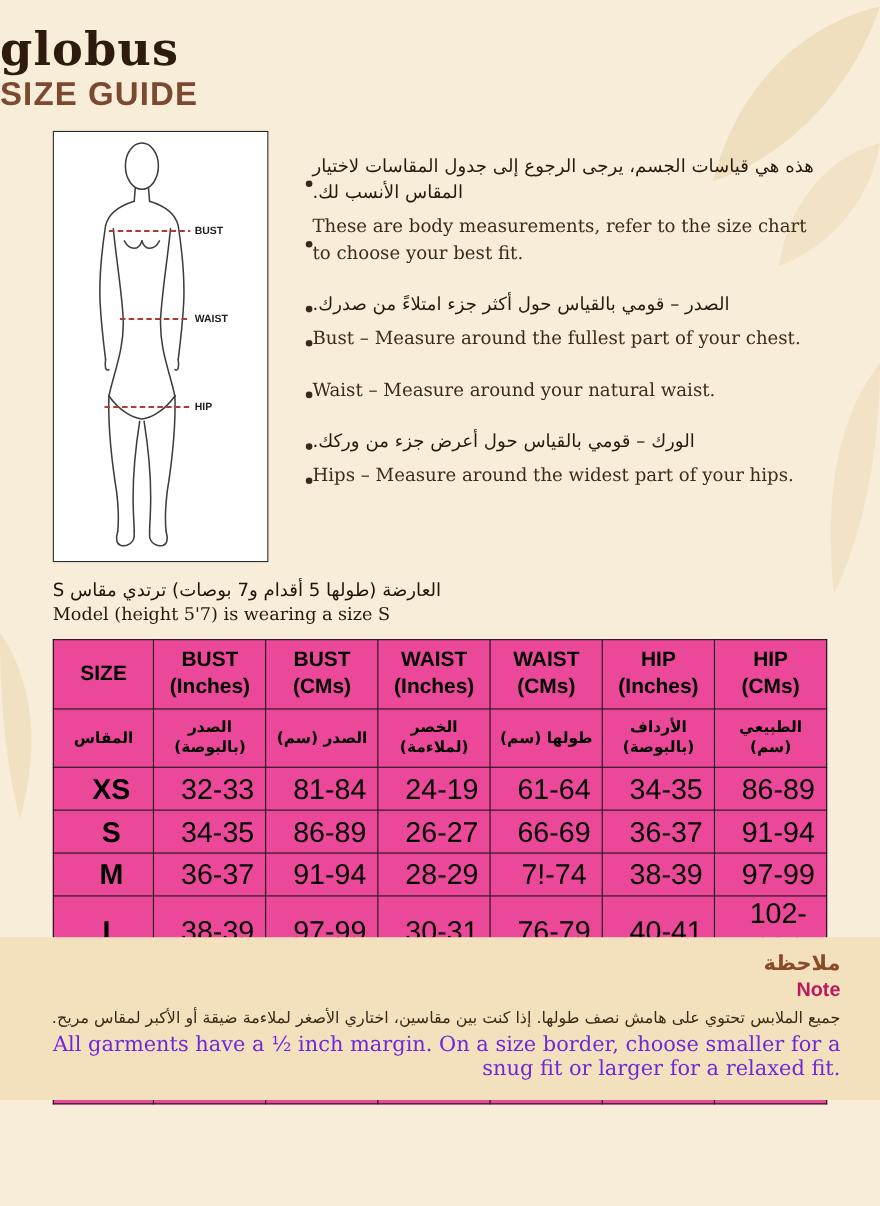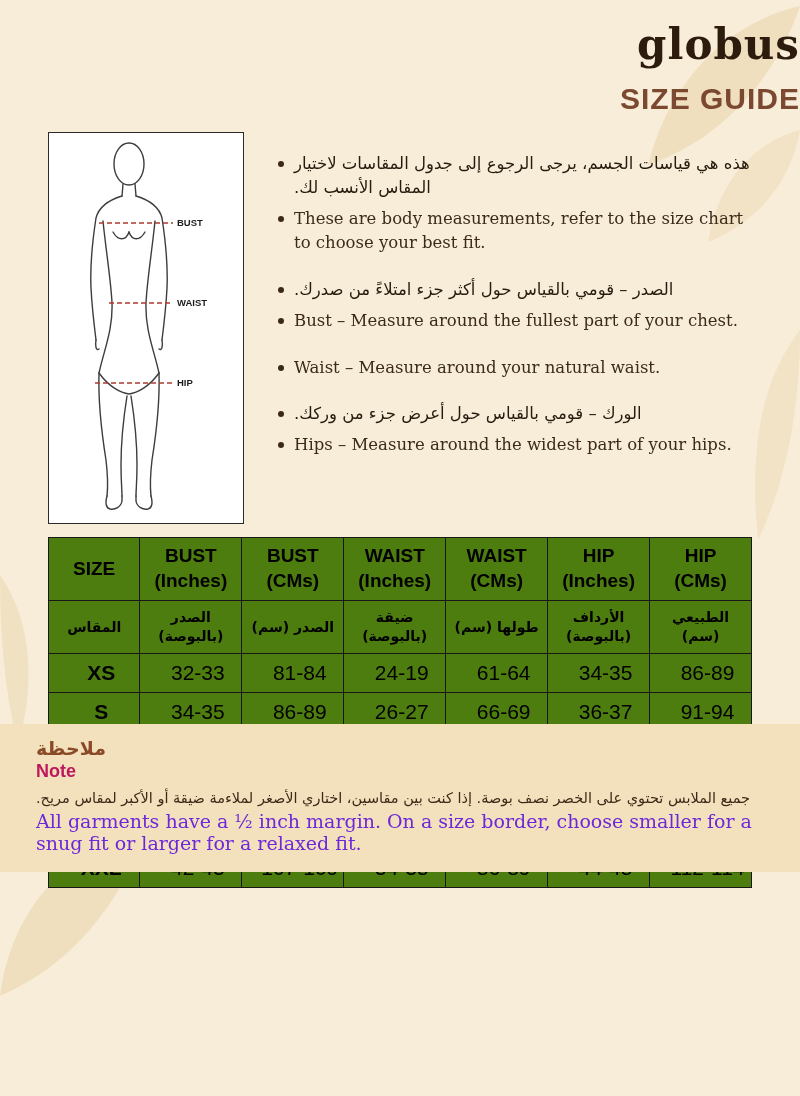--- a/index.html
+++ b/index.html
@@ -5,47 +5,47 @@
   html,body{margin:0;padding:0;}
   body{width:800px;height:1096px;background:#f8edd9;font-family:"DejaVu Serif",serif;}
   .page{position:relative;width:800px;height:1096px;overflow:hidden;}
   .leaf{position:absolute;z-index:0;}
   .leaf.tr{top:0;right:0;}
   .leaf.rm{top:330px;right:0;}
   .leaf.lm{top:575px;left:0;}
   .leaf.bl{bottom:100px;left:0;}
   .content{position:relative;z-index:1;}
 
-  .header{padding-top:24px;text-align:right;}
+  .header{padding-top:24px;text-align:left;}
   .brand{font-family:"DejaVu Serif",serif;font-weight:700;font-size:42px;line-height:1;color:#2d1b0e;letter-spacing:1px;}
-  .title{margin-top:16px;font-family:"Liberation Sans",sans-serif;font-weight:bold;font-size:30px;color:#7b4930;letter-spacing:1px;}
+  .title{margin-top:3px;font-family:"Liberation Sans",sans-serif;font-weight:bold;font-size:30px;color:#7b4930;letter-spacing:1px;}
 
   .main{display:flex;margin:16px 48px 0 48px;gap:34px;}
   .figure-box{flex:none;width:196px;height:392px;background:#ffffff;border:1.5px solid #2b2b2b;box-sizing:border-box;}
   .bullets{flex:1;padding-top:20px;}
   .instr-group{margin-bottom:23px;}
-  .instr-item{display:flex;align-items:flex-start;gap:10px;margin-bottom:7px;}
+  .instr-item{display:flex;align-items:center;margin-bottom:7px;}
   .bullet{flex:none;width:6px;height:6px;border-radius:50%;background:#3a281a;margin-top:9px;}
   .txt-ar{flex:1;direction:rtl;text-align:left;font-family:"DejaVu Sans",sans-serif;font-size:16.5px;line-height:1.45;color:#271a0e;}
   .txt-en{flex:1;font-family:"DejaVu Serif",serif;font-size:16.5px;line-height:1.45;color:#3c2b1b;}
 
   .model-note{margin:16px 48px 0 48px;}
   .model-ar{direction:rtl;text-align:left;font-family:"DejaVu Sans",sans-serif;font-size:16.5px;color:#1f1409;}
   .model-en{margin-top:3px;font-family:"DejaVu Serif",serif;font-size:16px;color:#241809;}
 
-  table.size-table{margin:13px 48px 0 48px;width:704px;border-collapse:collapse;background:#4d7c0f;table-layout:fixed;}
+  table.size-table{margin:13px 48px 0 48px;width:704px;border-collapse:collapse;background:#ec4899;table-layout:fixed;}
   .size-table th,.size-table td{border:1.6px solid #171717;text-align:center;vertical-align:middle;padding:0 2px;}
   .size-table col.c-size{width:13%;}
   .en-head th{height:62px;font-family:"Liberation Sans",sans-serif;font-weight:bold;font-size:19px;color:#000;line-height:1.3;}
   .en-head .th1,.en-head .th2{display:block;}
   .ar-head th{height:52px;font-family:"DejaVu Sans",sans-serif;font-weight:bold;font-size:14px;color:#000;direction:rtl;line-height:1.35;}
-  .size-table td{height:38px;font-family:"Liberation Sans",sans-serif;font-size:21px;color:#000;padding-left:16px;}
+  .size-table td{height:38px;font-family:"Liberation Sans",sans-serif;font-size:26px;color:#000;padding-left:16px;}
   .size-table td.size-cell{font-weight:bold;}
 
-  .note-band{position:absolute;left:0;right:0;bottom:16px;z-index:1;background:#f3e0bd;text-align:left;padding:13px 36px 18px 36px;box-sizing:border-box;}
+  .note-band{position:absolute;left:0;right:0;bottom:4px;z-index:1;background:#f3e0bd;text-align:right;padding:13px 36px 18px 36px;box-sizing:border-box;}
   .note-title-ar{font-family:"DejaVu Sans",sans-serif;font-weight:bold;font-size:19px;color:#8a4a28;}
   .note-title-en{font-family:"Liberation Sans",sans-serif;font-weight:bold;font-size:18px;color:#be185d;margin-top:2px;}
   .note-body-ar{margin-top:8px;direction:rtl;font-family:"DejaVu Sans",sans-serif;font-size:14.5px;color:#3c2a18;}
   .note-body-en{margin-top:4px;font-family:"DejaVu Serif",serif;font-size:19px;color:#6d28d9;}
 </style>
 </head>
 <body>
 
 <div class="page">
 
@@ -139,20 +139,24 @@
             <span class="txt-ar">الورك – قومي بالقياس حول أعرض جزء من وركك.</span>
           </div>
           <div class="instr-item">
             <span class="bullet"></span>
             <span class="txt-en">Hips – Measure around the widest part of your hips.</span>
           </div>
         </div>
       </div>
     </div>
 
+    <div class="model-note">
+      <div class="model-ar">العارضة (طولها 5 أقدام و7 بوصات) ترتدي مقاس S</div>
+      <div class="model-en">Model (height 5'7) is wearing a size S</div>
+    </div>
 
     <table class="size-table">
       <colgroup>
         <col class="c-size">
           <col>
           <col>
           <col>
           <col>
           <col>
           <col>
@@ -185,21 +189,21 @@
             </th>
           <th>
               <span class="th1">HIP</span>
               <span class="th2">(CMs)</span>
             </th>
         </tr>
         <tr class="ar-head">
           <th>المقاس</th>
           <th>الصدر (بالبوصة)</th>
           <th>الصدر (سم)</th>
-          <th>ضيقة (بالبوصة)</th>
+          <th>الخصر (لملاءمة)</th>
           <th>طولها (سم)</th>
           <th>الأرداف (بالبوصة)</th>
           <th>الطبيعي (سم)</th>
         </tr>
       </thead>
       <tbody>
         <tr>
           <td class="size-cell">XS</td>
           <td>32-33</td>
           <td>81-84</td>
@@ -252,18 +256,18 @@
           <td>86-89</td>
           <td>44-45</td>
           <td>112-114</td>
         </tr>
       </tbody>
     </table>
 
     <div class="note-band">
       <div class="note-title-ar">ملاحظة</div>
       <div class="note-title-en">Note</div>
-      <div class="note-body-ar">جميع الملابس تحتوي على الخصر نصف بوصة. إذا كنت بين مقاسين، اختاري الأصغر لملاءمة ضيقة أو الأكبر لمقاس مريح.</div>
+      <div class="note-body-ar">جميع الملابس تحتوي على هامش نصف طولها. إذا كنت بين مقاسين، اختاري الأصغر لملاءمة ضيقة أو الأكبر لمقاس مريح.</div>
       <div class="note-body-en">All garments have a ½ inch margin. On a size border, choose smaller for a snug fit or larger for a relaxed fit.</div>
     </div>
 
   </div>
 </div>
 
 </body></html>

